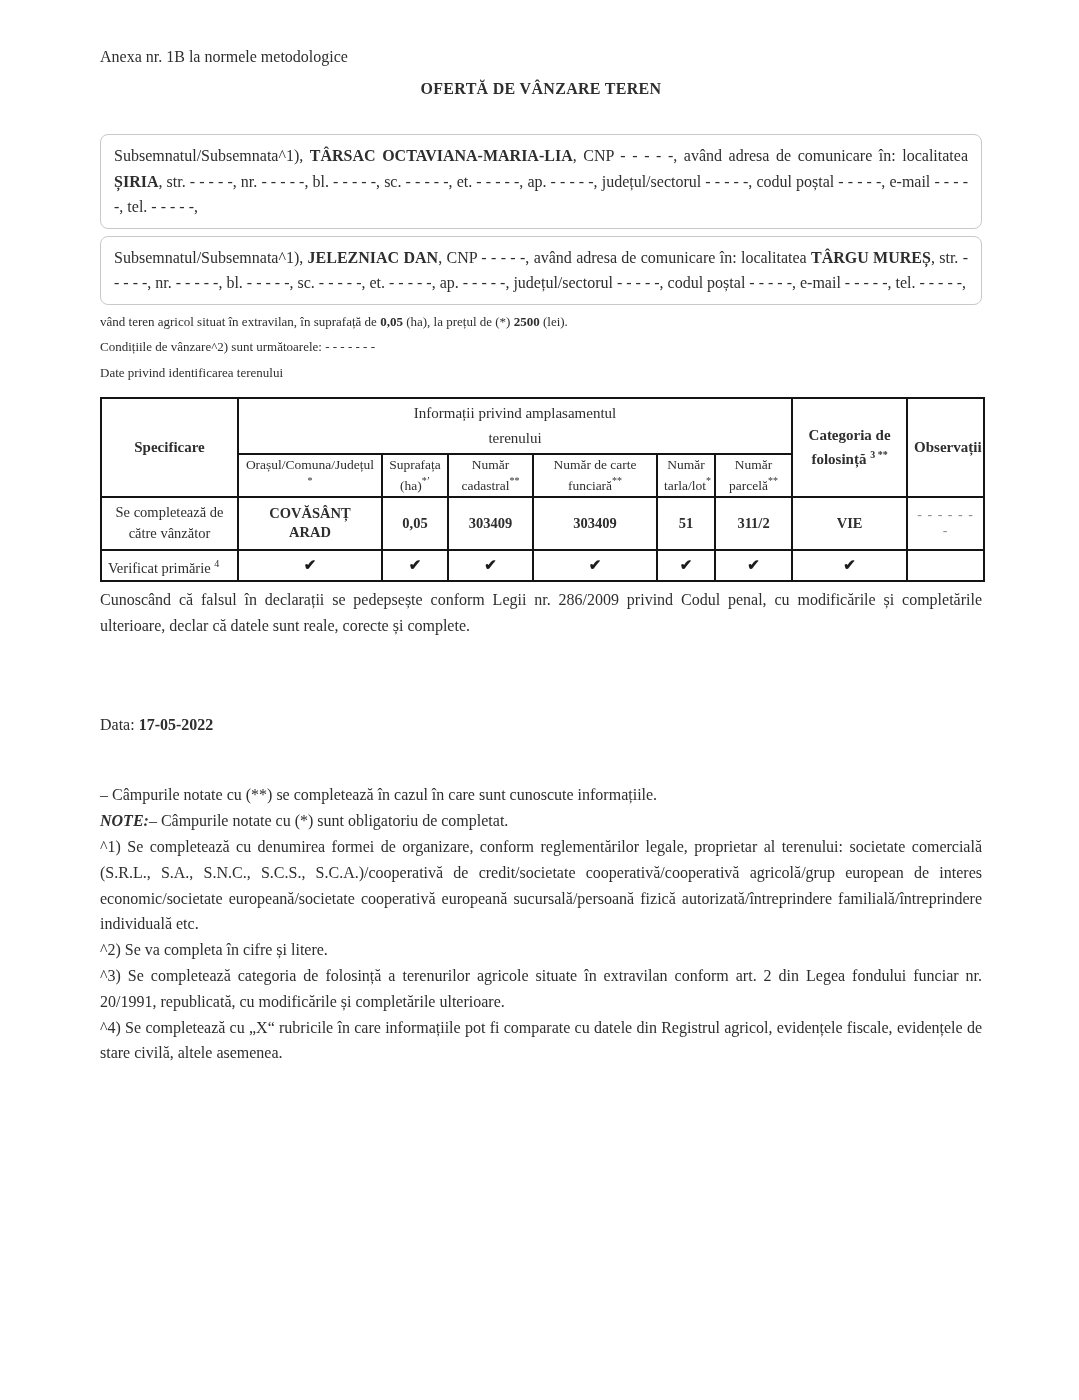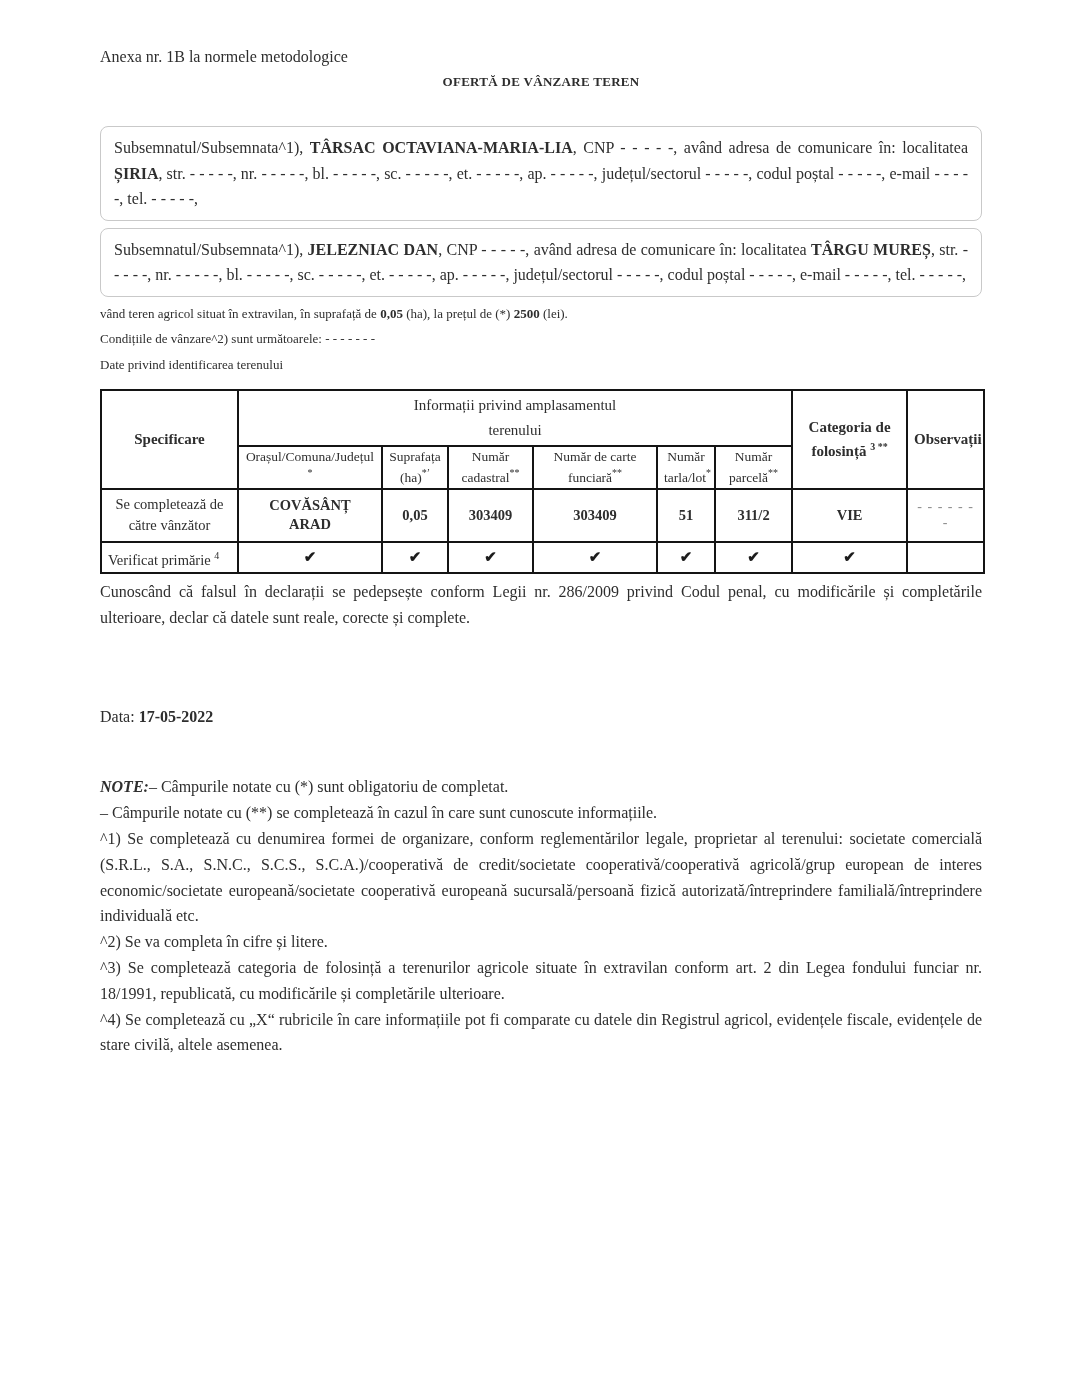--- a/index.html
+++ b/index.html
@@ -4,21 +4,21 @@
 <style>
   * { margin:0; padding:0; box-sizing:border-box; }
   html,body { background:#ffffff; }
   .page {
     position:relative; width:1079px; height:1400px; background:#ffffff;
     font-family:"Liberation Serif", serif; color:#2e2e2e; overflow:hidden;
   }
   .content { padding:46px 97px 0 100px; width:1079px; }
   .line { font-size:16px; line-height:22px; }
   .nr-inreg { margin-top:26px; text-align:right; font-size:16px; }
-  .doc-title { margin-top:6px; text-align:center; font-size:13px; font-weight:bold; letter-spacing:.3px; }
+  .doc-title { margin-top:12px; text-align:center; font-size:16px; font-weight:bold; letter-spacing:.3px; }
   .party-box {
     margin-top:36px; border:1px solid #c9c9c9; border-radius:8px;
     padding:8px 13px; font-size:16px; line-height:25.5px; text-align:justify;
   }
   .party-box + .party-box { margin-top:7px; }
   .b { font-weight:bold; }
   .bi { font-weight:bold; font-style:italic; }
   .para { margin-top:4px; font-size:13px; line-height:25.5px; }
   .para div { text-align:left; }
   table.land {
@@ -151,25 +151,25 @@
     </tbody>
       </table>
 
     <div class="declaration">Cunoscând că falsul în declarații se pedepsește conform Legii nr. 286/2009 privind Codul penal, cu modificările și completările ulterioare, declar că datele sunt reale, corecte și complete.</div>
 
     <div class="date-line">
       <span>Data: </span><span class="b">17-05-2022</span>
     </div>
 
     <div class="notes">
+      <div>– Câmpurile notate cu (**) se completează în cazul în care sunt cunoscute informațiile.</div>
       <div>
         <span class="bi">NOTE:</span><span>– Câmpurile notate cu (*) sunt obligatoriu de completat.</span>
       </div>
-      <div>– Câmpurile notate cu (**) se completează în cazul în care sunt cunoscute informațiile.</div>
     </div>
 
     <div class="fn">^1) Se completează cu denumirea formei de organizare, conform reglementărilor legale, proprietar al terenului: societate comercială (S.R.L., S.A., S.N.C., S.C.S., S.C.A.)/cooperativă de credit/societate cooperativă/cooperativă agricolă/grup european de interes economic/societate europeană/societate cooperativă europeană sucursală/persoană fizică autorizată/întreprindere familială/întreprindere individuală etc.</div>
     <div class="fn">^2) Se va completa în cifre și litere.</div>
-    <div class="fn">^3) Se completează categoria de folosință a terenurilor agricole situate în extravilan conform art. 2 din Legea fondului funciar nr. 18/1991, republicată, cu modificările și completările ulterioare.</div>
+    <div class="fn">^3) Se completează categoria de folosință a terenurilor agricole situate în extravilan conform art. 2 din Legea fondului funciar nr. 20/1991, republicată, cu modificările și completările ulterioare.</div>
     <div class="fn">^4) Se completează cu „X“ rubricile în care informațiile pot fi comparate cu datele din Registrul agricol, evidențele fiscale, evidențele de stare civilă, altele asemenea.</div>
 
   </div>
 </div>
 
 </body></html>

